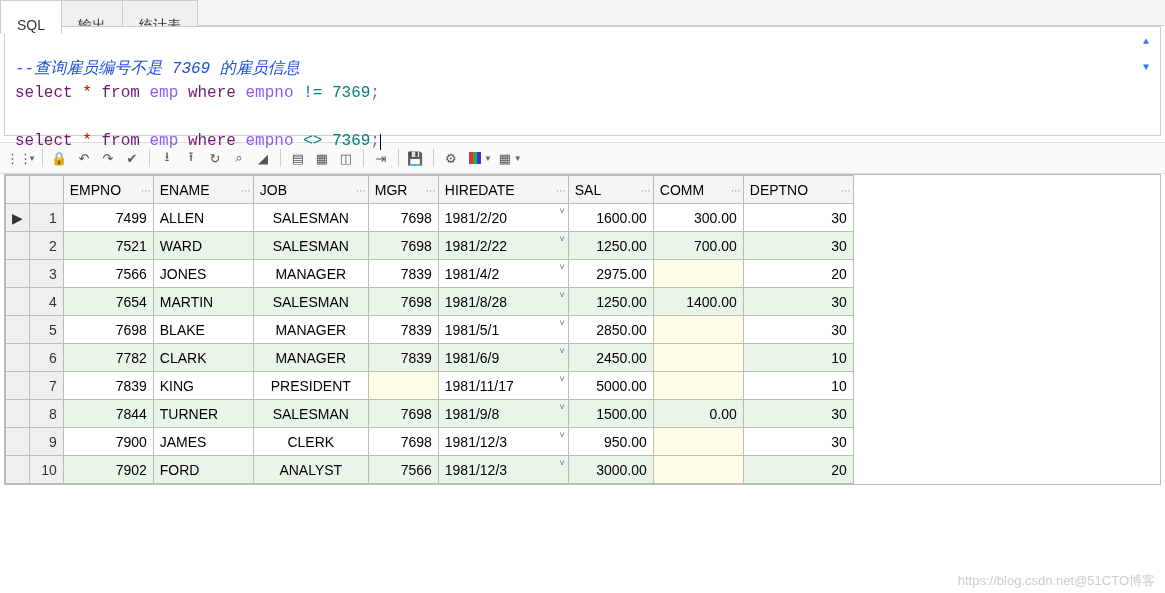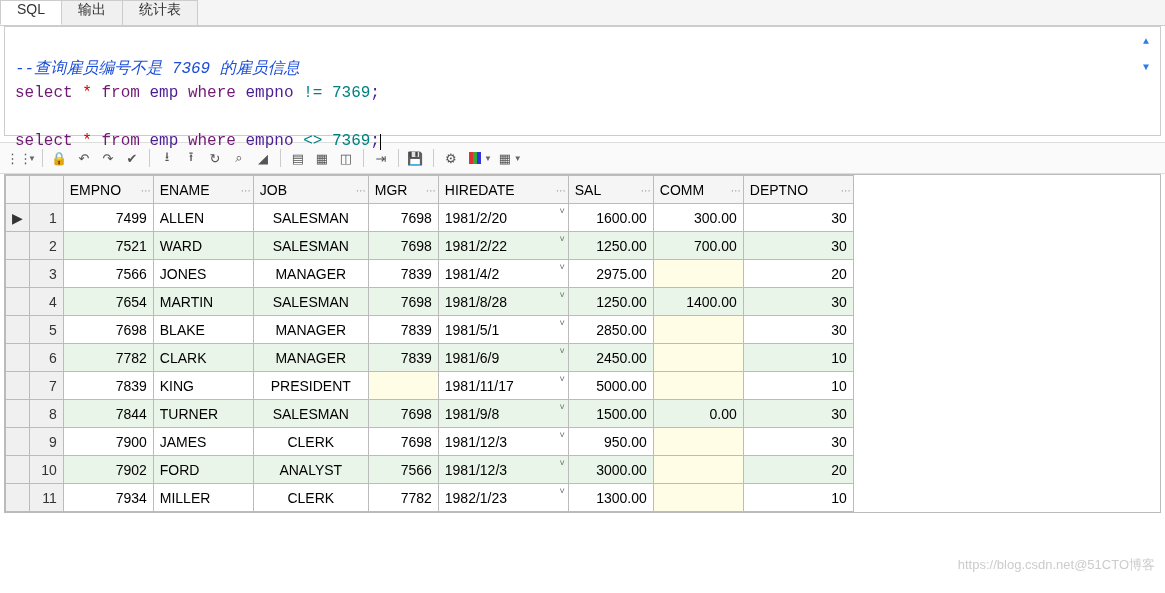--- a/index.html
+++ b/index.html
@@ -14,21 +14,21 @@
     }
 
     
     .tabs {
       display: flex;
       border-bottom: 1px solid #ccc;
       background: #f5f5f5;
       height: 26px;
     }
     .tab {
-      padding: 0 16px;
+      padding: 16px 16px;
       border: 1px solid #ccc;
       border-bottom: none;
       background: #f0f0f0;
       cursor: pointer;
       font-size: 14px;
       color: #333;
       margin-right: -1px;
     }
     .tab.active {
       background: #fff;
@@ -47,21 +47,21 @@
       line-height: 1.5;
       height: 110px;
       position: relative;
       white-space: pre;
       background: #fff;
     }
     .sql-comment { color: #1d4ed8; font-style: italic; }
     .sql-keyword { color: #701a75; }
     .sql-operator { color: #008080; }
     .sql-star { color: #c00; }
-    .sql-plain { color: #4c1d95; }
+    .sql-plain { color: #8b5cf6; }
     .cursor-line {
       border-right: 1px solid #000;
       display: inline-block;
       height: 1em;
       vertical-align: text-bottom;
     }
 
     
     .scroll-btns {
       position: absolute;
@@ -180,21 +180,21 @@
       right: 3px;
       top: 2px;
       font-size: 9px;
       color: #666;
     }
 
     
     .watermark {
       position: absolute;
       right: 10px;
-      bottom: 19px;
+      bottom: 3px;
       color: #ccc;
       font-size: 13px;
       font-family: Arial, sans-serif;
       pointer-events: none;
       text-align: right;
     }
 
     
     .c-empno { width: 90px; }
     .c-ename { width: 100px; }
@@ -387,29 +387,17 @@
           <td class="rownum">10</td>
           <td class="cell num c-empno">7902</td>
           <td class="cell c-ename">FORD</td>
           <td class="cell c-job">ANALYST</td>
           <td class="cell num c-mgr">7566</td>
           <td class="cell date c-hiredate">1981/12/3</td>
           <td class="cell num c-sal">3000.00</td>
           <td class="cell num c-comm empty-yellow"></td>
           <td class="cell num c-deptno">20</td>
         </tr>
-        <tr>
-          <td class="rowmark"></td>
-          <td class="rownum">11</td>
-          <td class="cell num c-empno">7934</td>
-          <td class="cell c-ename">MILLER</td>
-          <td class="cell c-job">CLERK</td>
-          <td class="cell num c-mgr">7782</td>
-          <td class="cell date c-hiredate">1982/1/23</td>
-          <td class="cell num c-sal">1300.00</td>
-          <td class="cell num c-comm empty-yellow"></td>
-          <td class="cell num c-deptno">10</td>
-        </tr>
       </tbody>
   </table>
 </div>
 
 <div class="watermark">https://blog.csdn.net@51CTO博客</div>
 
 </body></html>

